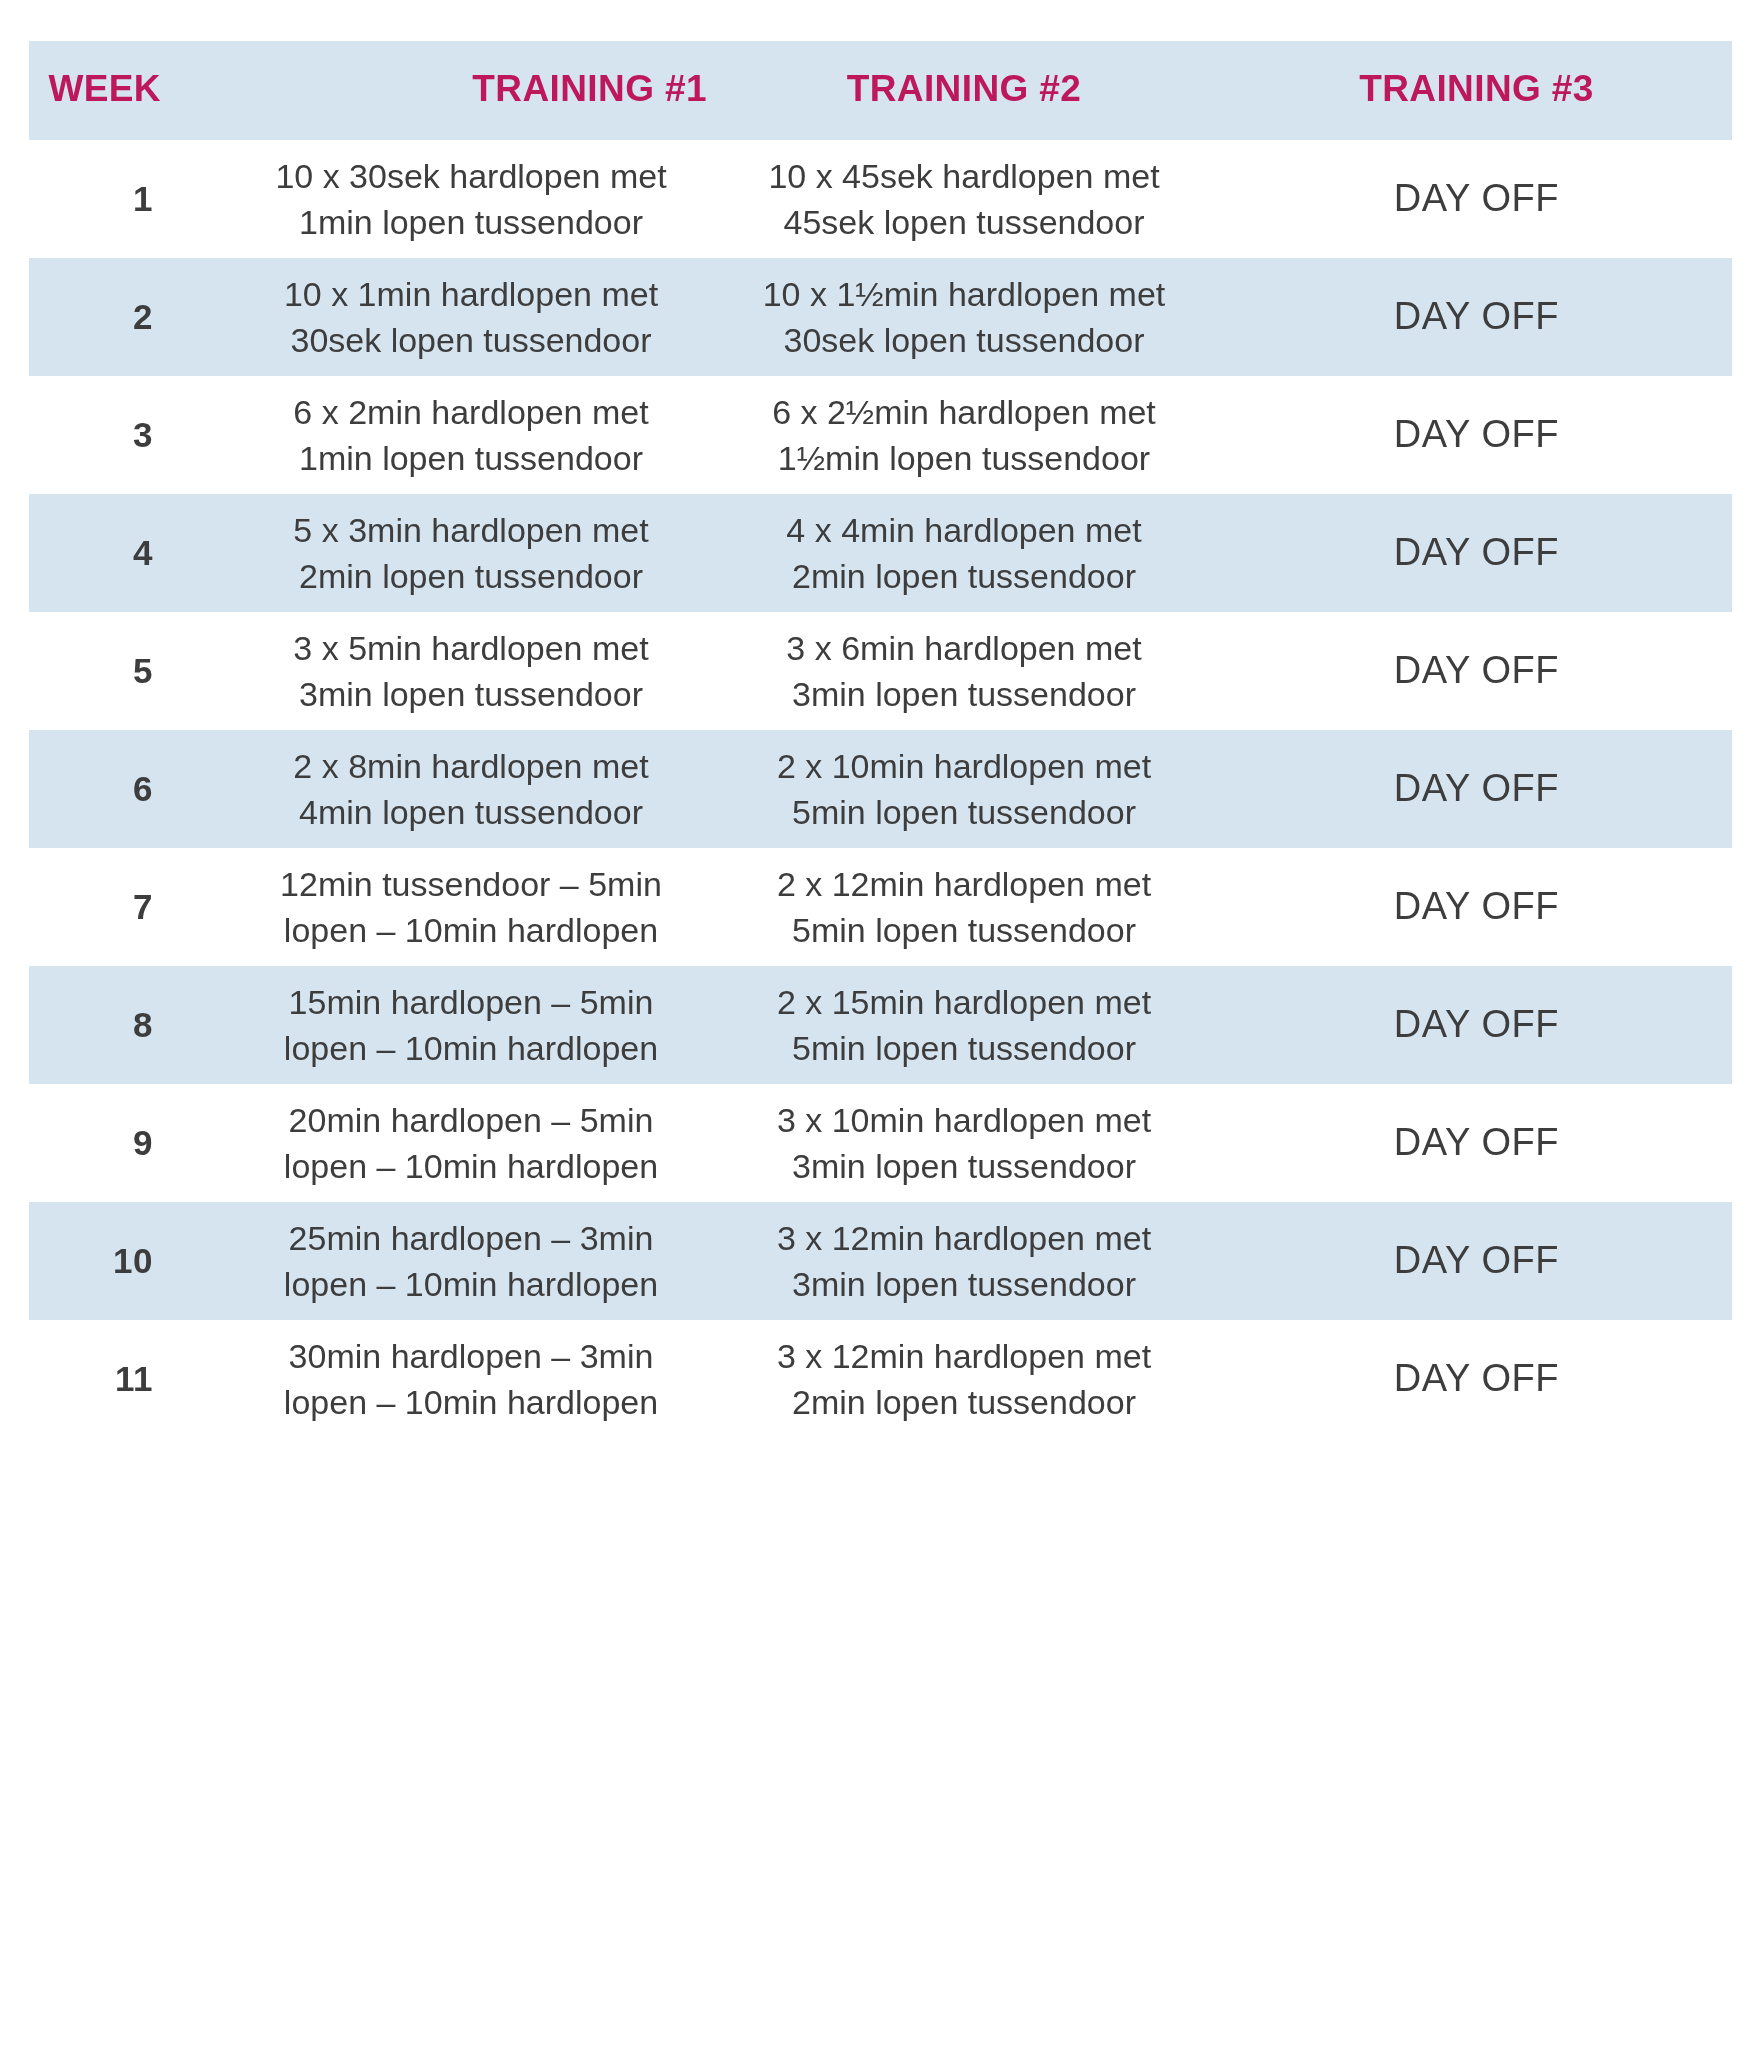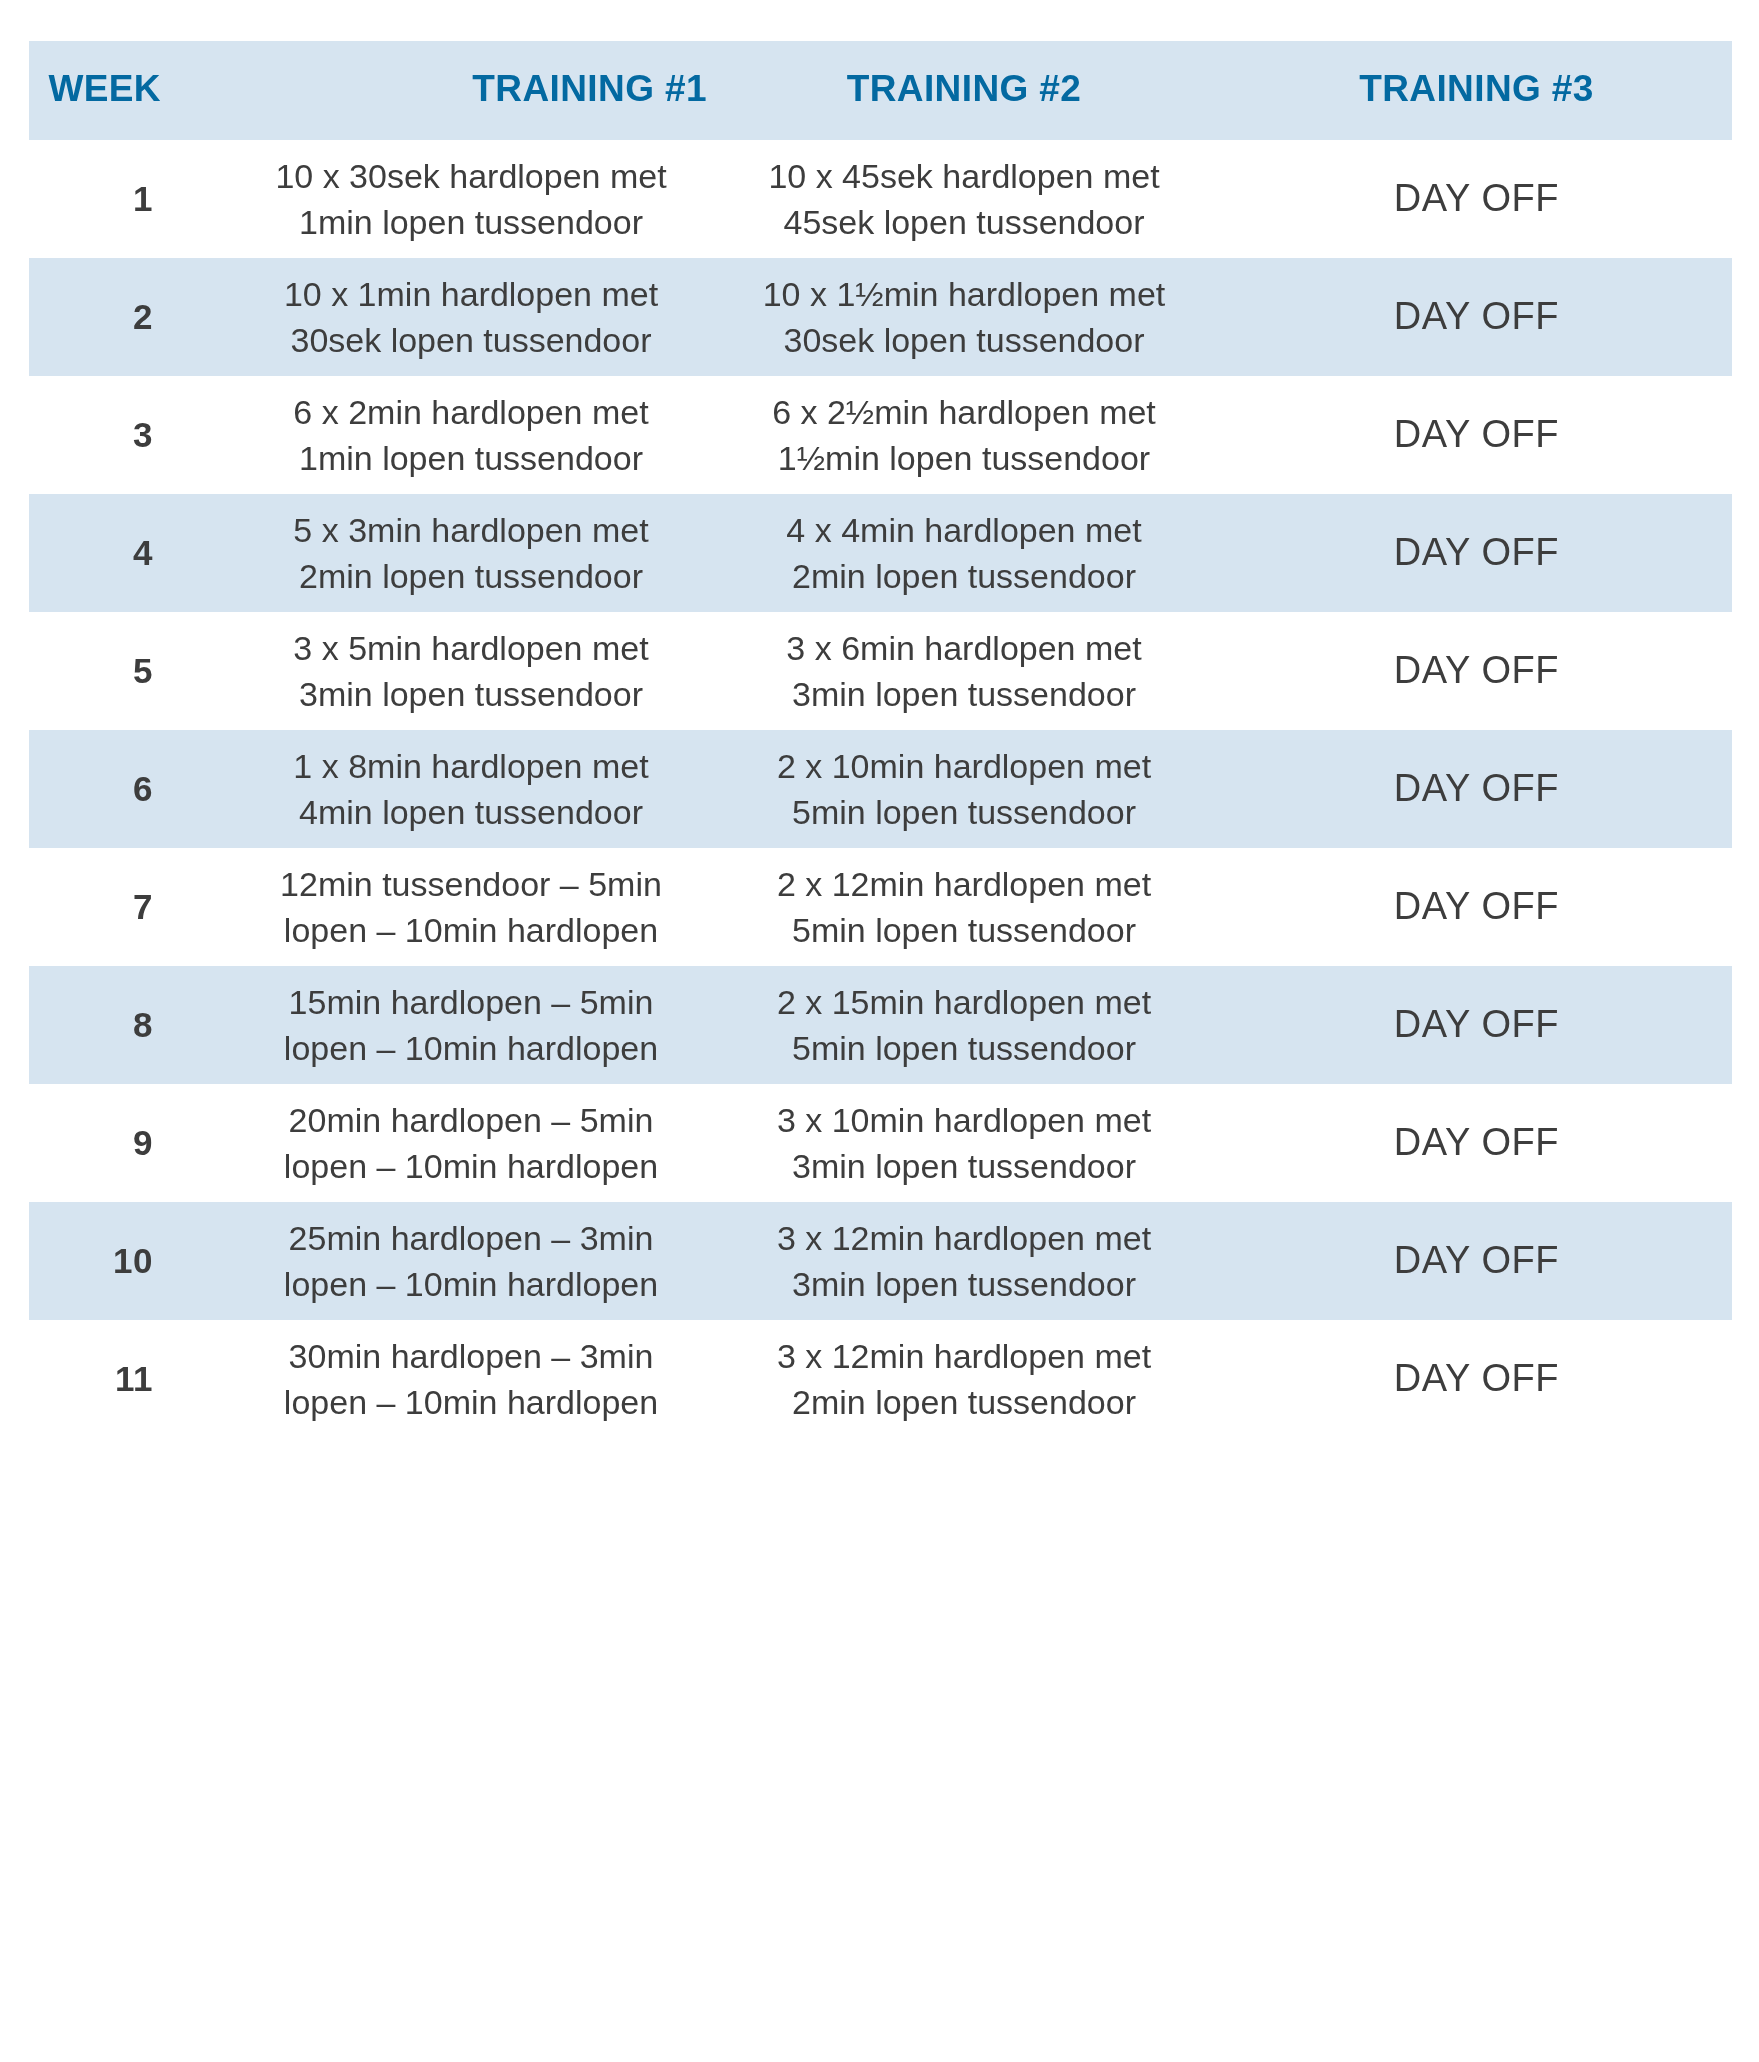--- a/index.html
+++ b/index.html
@@ -34,21 +34,21 @@
   col.c-t2    { width: 514px; }
   col.c-t3    { width: 511px; }
 
   
   thead tr {
     background: #d6e4f0;
   }
   thead th {
     height: 95px;
     padding: 0 0 3.9px 0;
-    color: #0369a1;
+    color: #be185d;
     font-size: 37px;
     font-weight: 700;
     letter-spacing: 0.4px;
     text-transform: uppercase;
     font-stretch: condensed;
     vertical-align: middle;
   }
   th.h-week { text-align: left;   padding-left: 19.4px; }
   th.h-t1   { text-align: right; }
   th.h-t2   { text-align: center; }
@@ -171,21 +171,21 @@
           </td>
           <td class="train-cell">
             <span class="line">3 x 6min hardlopen met</span>
             <span class="line">3min lopen tussendoor</span>
           </td>
           <td class="off-cell">DAY OFF</td>
         </tr>
         <tr class="row-shaded">
           <td class="week-cell">6</td>
           <td class="train-cell">
-            <span class="line">1 x 8min hardlopen met</span>
+            <span class="line">2 x 8min hardlopen met</span>
             <span class="line">4min lopen tussendoor</span>
           </td>
           <td class="train-cell">
             <span class="line">2 x 10min hardlopen met</span>
             <span class="line">5min lopen tussendoor</span>
           </td>
           <td class="off-cell">DAY OFF</td>
         </tr>
         <tr class="row-plain">
           <td class="week-cell">7</td>

